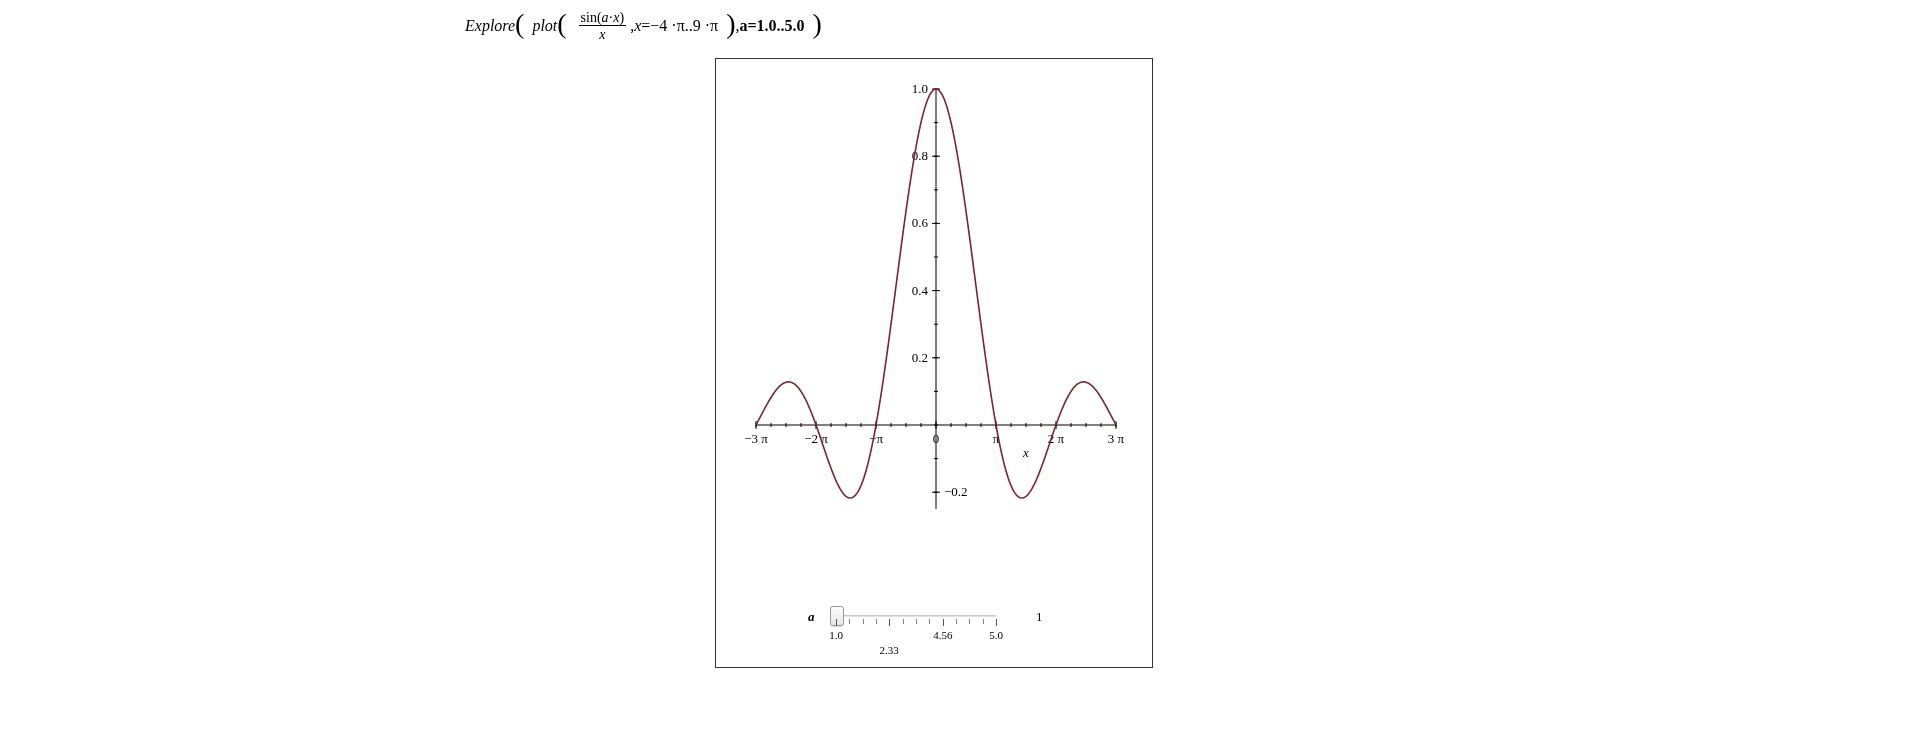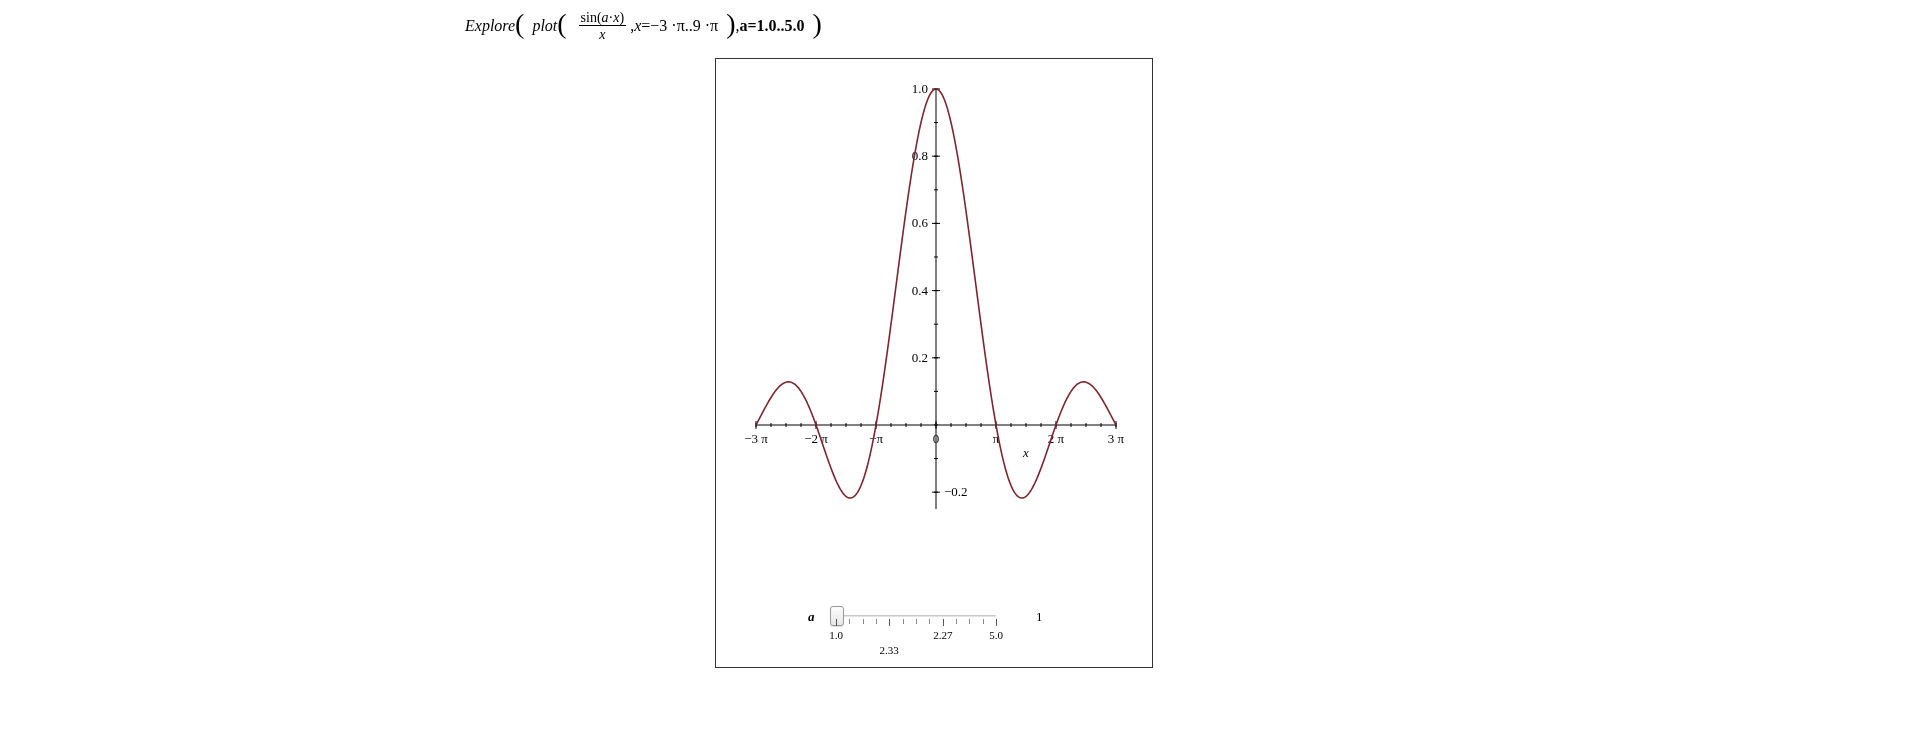--- a/index.html
+++ b/index.html
@@ -161,21 +161,21 @@
     <span class="frac">
       <span class="num">
         <span>sin(</span><span class="it">a</span><span>·</span><span class="it">x</span><span>)</span>
       </span>
       <span class="bar"></span>
       <span class="den">x</span>
     </span>
     <span class="upright">, </span>
     <span>x</span>
     <span class="upright"> =</span>
-    <span class="upright">−3 ·π</span>
+    <span class="upright">−4 ·π</span>
     <span class="upright"> ..</span>
     <span class="upright">9 ·π</span>
     <span class="sep">&nbsp;</span>
     <span class="big-paren">)</span>
     <span class="upright">, </span>
     <span class="bold">a</span>
     <span class="bold"> = </span>
     <span class="bold">1.0</span>
     <span class="bold"> ..</span>
     <span class="bold">5.0</span>
@@ -273,21 +273,21 @@
               <div class="tk" style="left: 93.3333px;"></div>
               <div class="tk major" style="left: 106.667px;"></div>
               <div class="tk" style="left: 120px;"></div>
               <div class="tk" style="left: 133.333px;"></div>
               <div class="tk" style="left: 146.667px;"></div>
               <div class="tk major" style="left: 160px;"></div>
             </div>
           <div class="slider-tick-labels">
               <span style="left: 0px;">1.0</span>
               <span style="left: 53.2px; margin-top: 15px;">2.33</span>
-              <span style="left: 106.8px;">2.27</span>
+              <span style="left: 106.8px;">4.56</span>
               <span style="left: 160px;">5.0</span>
             </div>
         </div>
       </div>
     </div>
   </div>
 
 </div>
 
 </body></html>

